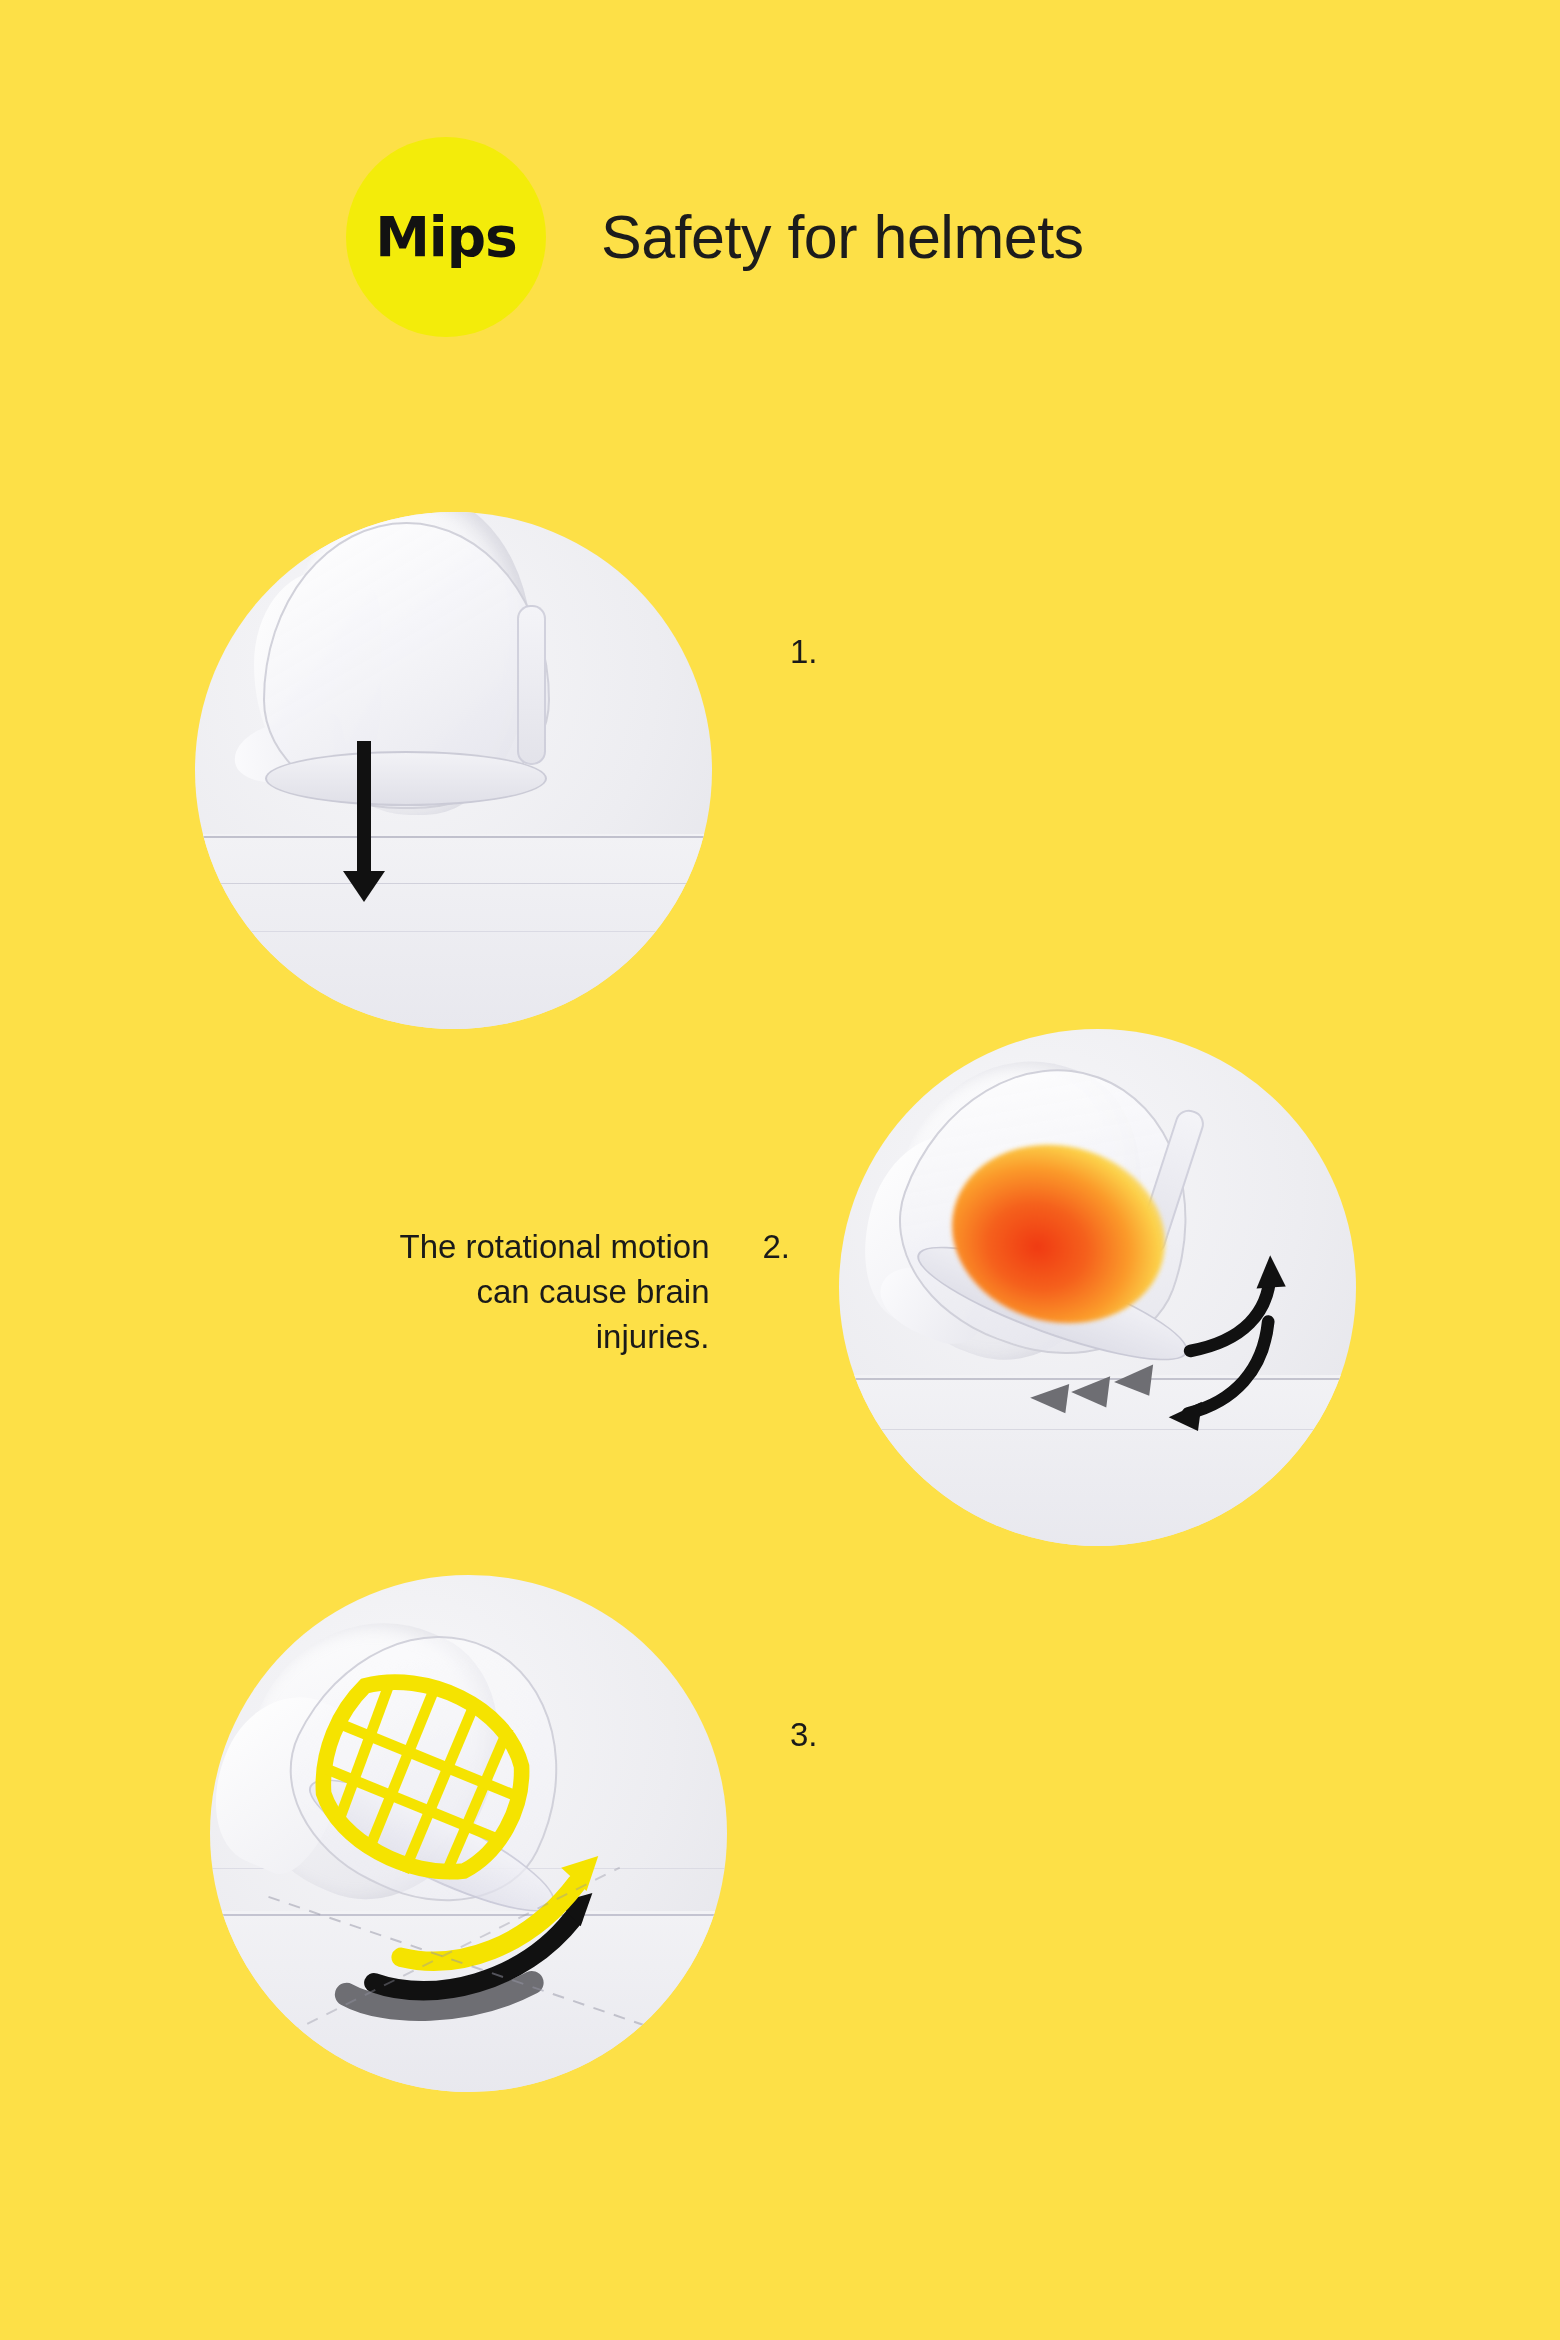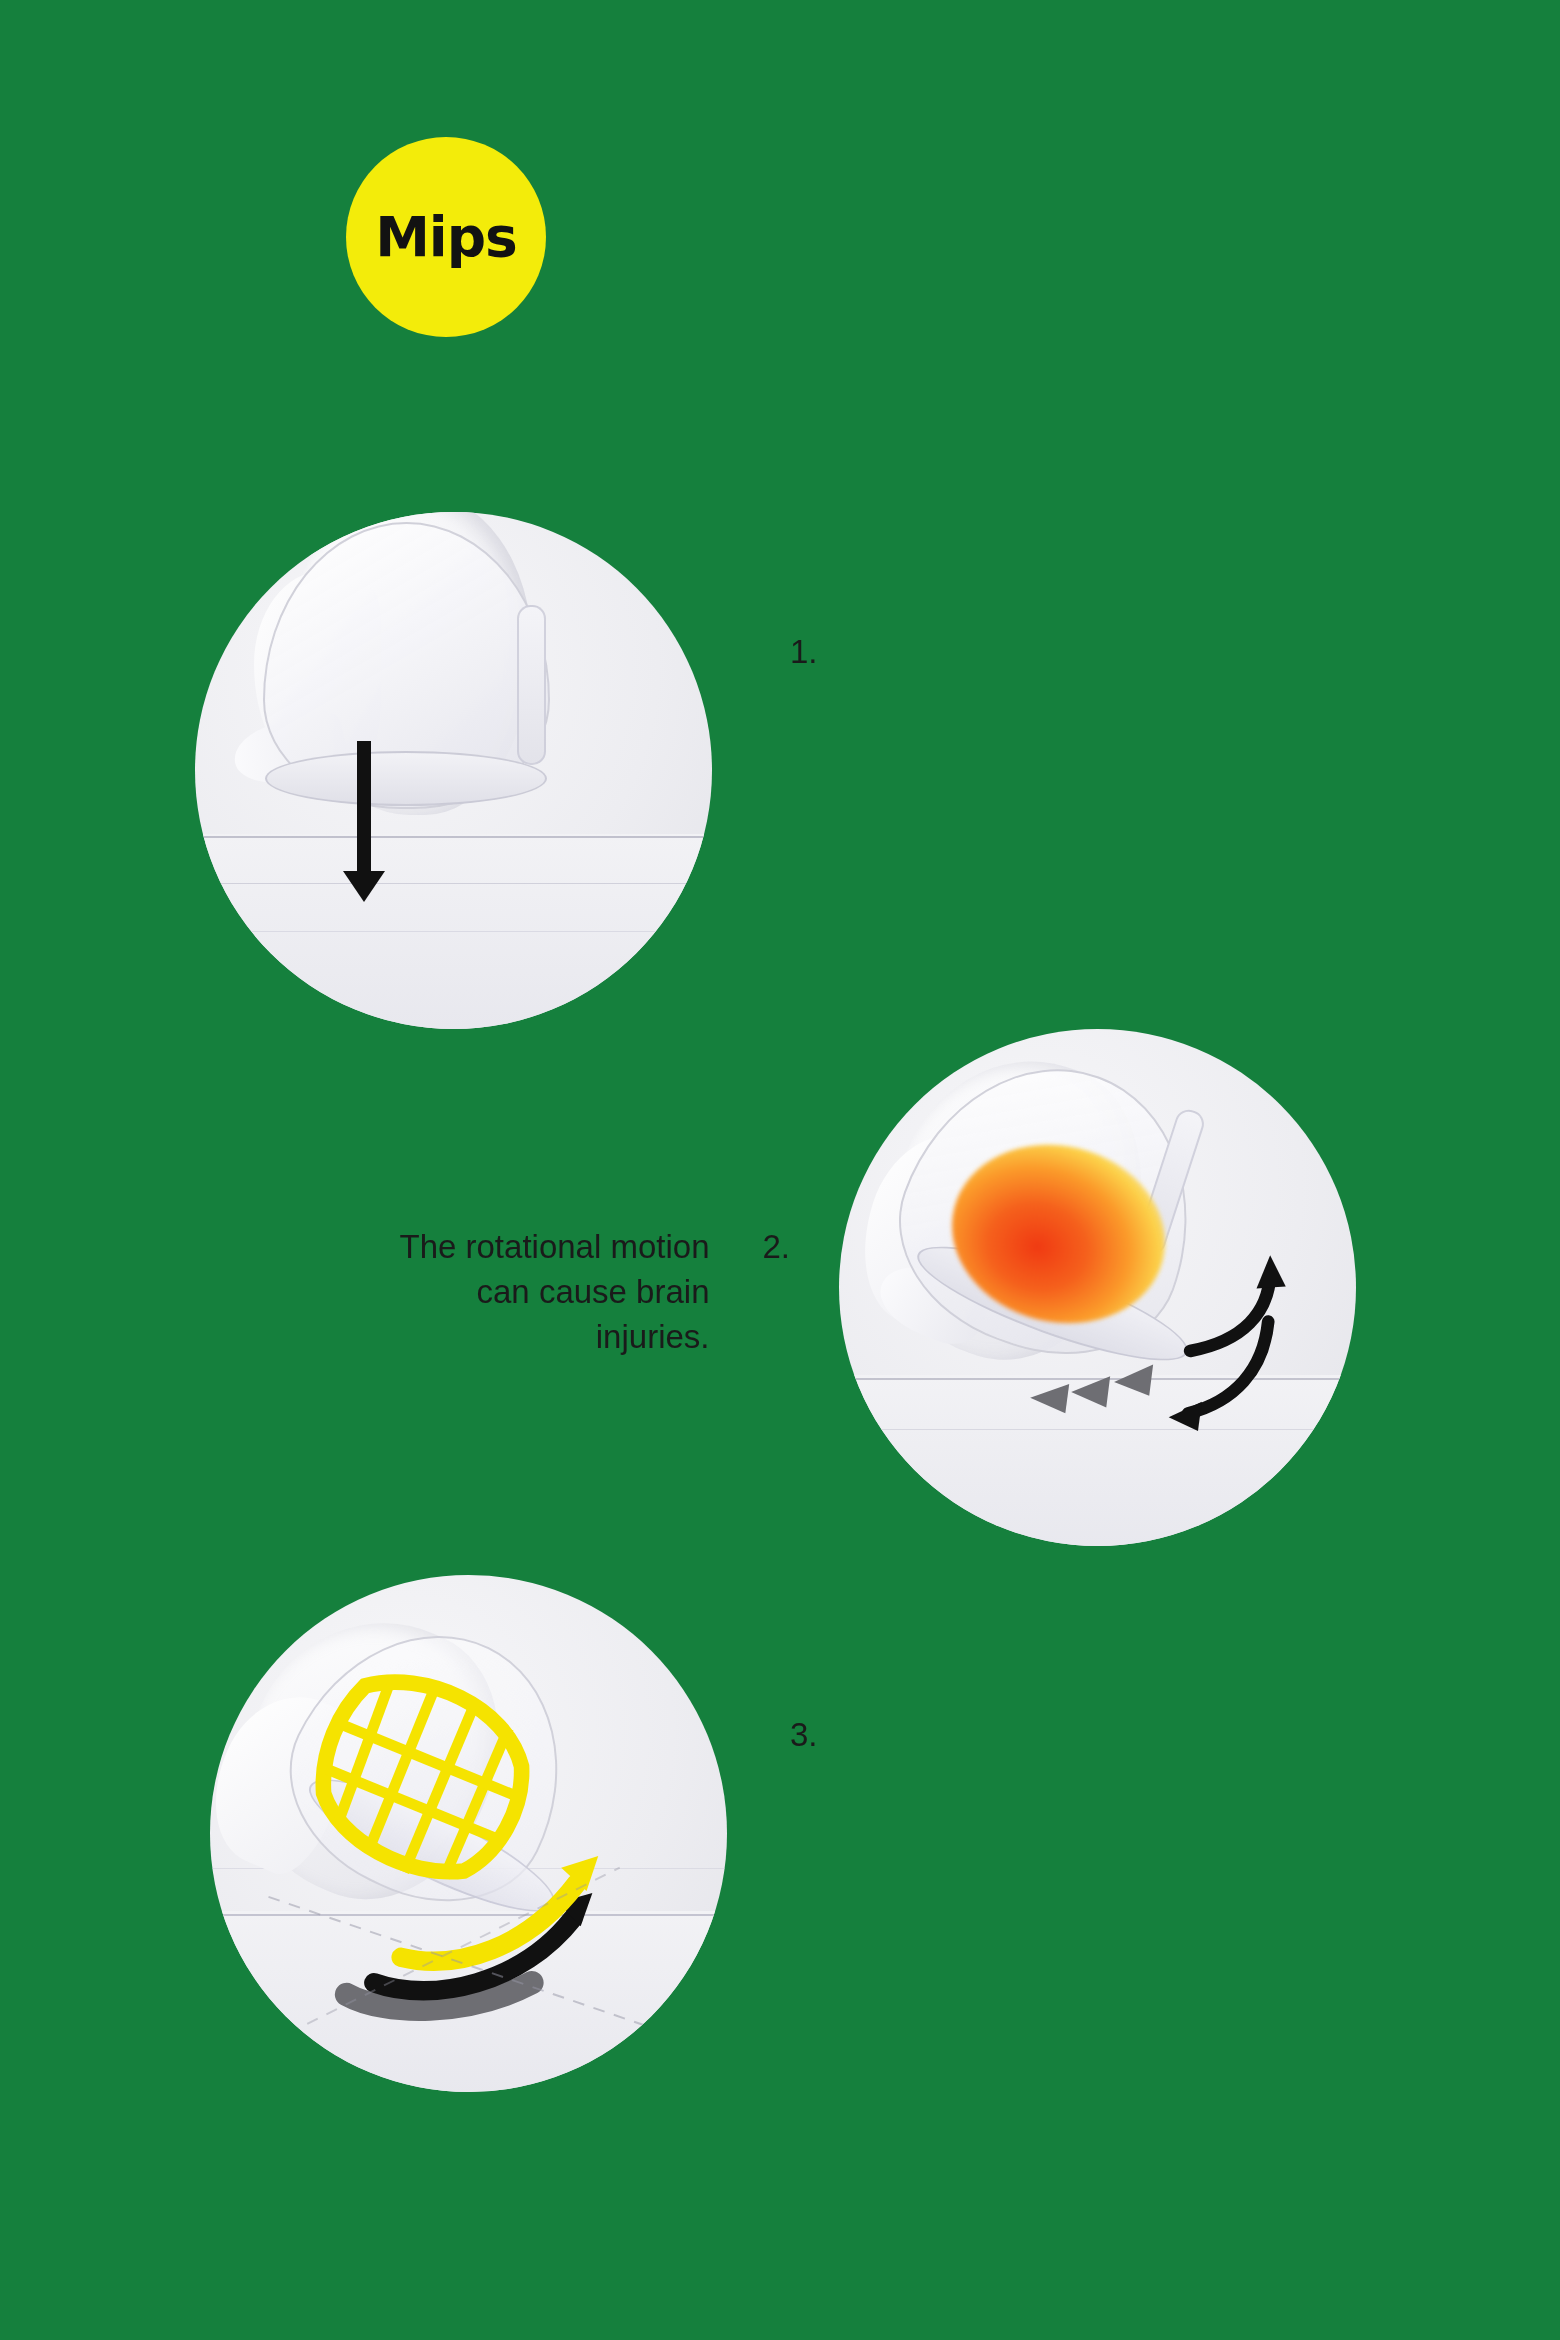--- a/index.html
+++ b/index.html
@@ -14,21 +14,21 @@
     color: #1a1a1a;
     position: relative;
     overflow: hidden;
   }
 
   .page {
     position: absolute;
     left: 0; top: 0;
     width: 1560px;
     height: 2341px;
-    background: #15803d;
+    background: #fde047;
   }
 
   
   .header {
     position: absolute;
     left: 346px;
     top: 137px;
     display: flex;
     align-items: center;
   }
@@ -159,20 +159,21 @@
 </style>
 </head>
 <body>
 
 <div class="page">
 
   <div class="header">
     <div class="logo-badge">
       <span class="logo-text">Mips</span>
     </div>
+    <div class="header-title">Safety for helmets</div>
   </div>
 
   <div class="circle" id="circle1">
 
     <div class="floor" style="top:322px;height:195px;"></div>
     <div style="position:absolute;left:-5%;top:324px;width:110%;height:2px;background:rgba(180,180,195,0.8);"></div>
     <div style="position:absolute;left:-5%;top:371px;width:110%;height:1px;background:rgba(195,195,208,0.7);"></div>
     <div style="position:absolute;left:-5%;top:419px;width:110%;height:1px;background:rgba(205,205,218,0.6);"></div>
 
     <div class="head" style="left:93px;top:-19.5px;width:244px;height:322px;border-radius:50% 46% 44% 50% / 46% 48% 52% 54%;box-shadow: -7.8px 5.9px 17.6px rgba(170,170,185,0.35) inset;"></div>

